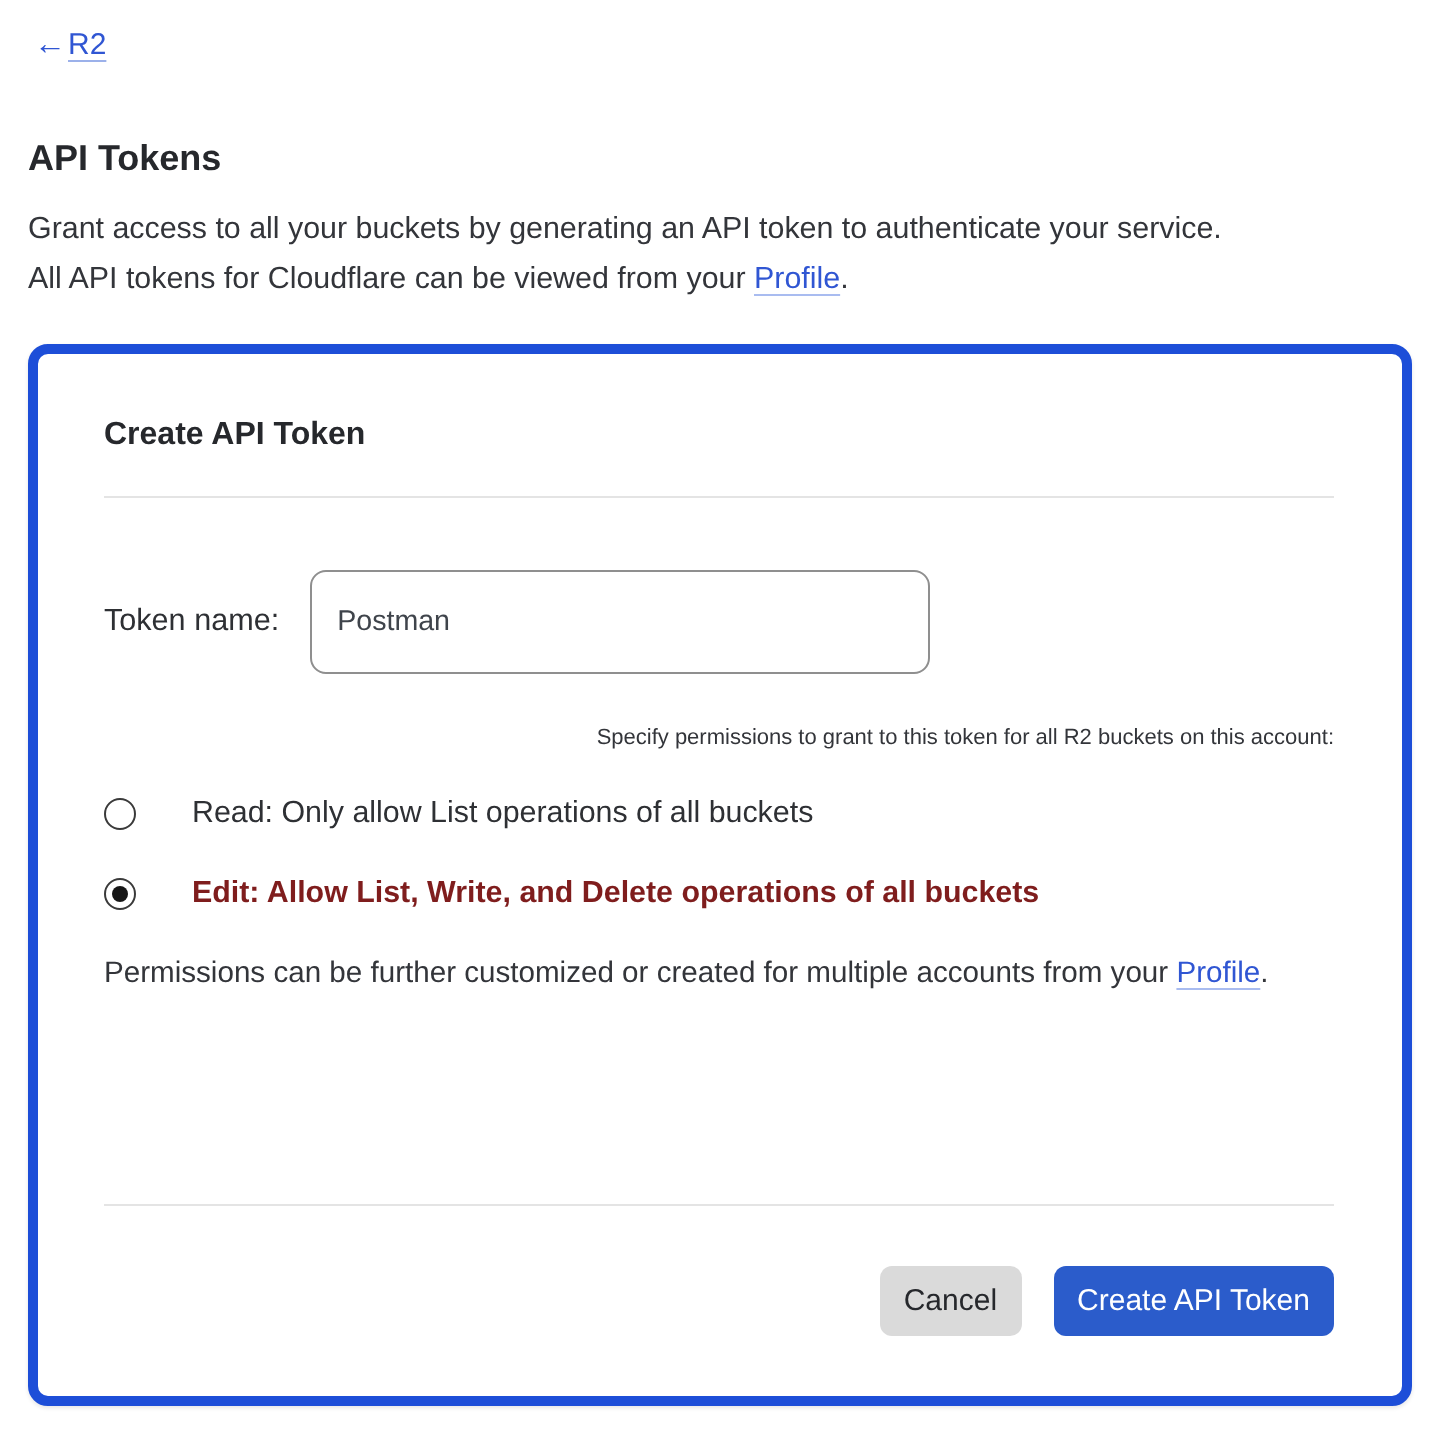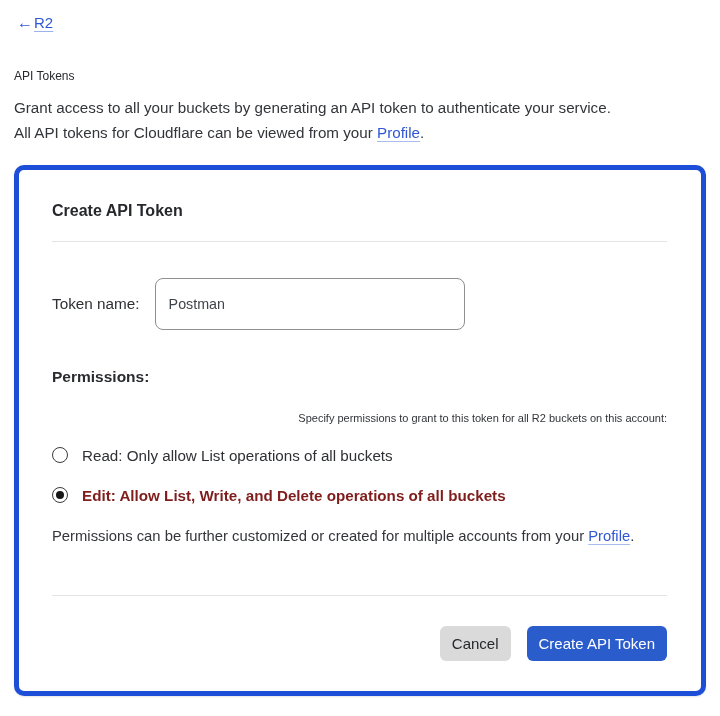--- a/index.html
+++ b/index.html
@@ -15,21 +15,21 @@
     width:720px;height:716px;overflow:hidden;
     background:#ffffff;color:var(--text);
     font-family:"Liberation Sans","DejaVu Sans",sans-serif;
     -webkit-font-smoothing:antialiased;
   }
   .back{margin:14px 0 0 17px;font-size:15px;line-height:18px;}
   .back a{color:var(--link);text-decoration:none;display:inline-flex;align-items:center;}
   .back .arrow{margin-right:1px;font-size:16px;}
   .back .r2{text-decoration:underline;text-underline-offset:3px;text-decoration-color:#9cb1ea;}
   h1.page-title{
-    margin:37px 0 0 14px;font-size:12px;font-weight:400;
+    margin:37px 0 0 14px;font-size:18px;font-weight:700;
     color:var(--heading);
   }
   p.intro{
     margin:13px 14px 0 14px;font-size:15.2px;line-height:24.5px;color:var(--text);
   }
   p.intro .line{display:block;}
   a.inline-link{
     color:var(--link);text-decoration:underline;
     text-decoration-color:#a9bcf0;text-underline-offset:3px;
   }
@@ -46,21 +46,21 @@
   .token-row{display:flex;align-items:center;margin-top:36px;}
   .token-label{font-size:15.3px;color:#2e3034;}
   .token-input{
     margin-left:15px;width:310px;height:52px;
     border:1px solid #8f8f8f;border-radius:8px;
     padding:0 13px;font-size:14.3px;color:#3f444b;
     font-family:inherit;background:#fff;outline:none;
   }
   h3.permissions-title{margin:38px 0 0 0;font-size:15.5px;font-weight:700;color:#2a2c30;}
   p.permissions-desc{margin:26px 0 0 0;font-size:11px;text-align:right;}
-  .radio-row{display:flex;margin-top:23px;gap:14px;cursor:pointer;}
+  .radio-row{display:flex;align-items:center;margin-top:23px;gap:28px;cursor:pointer;}
   .radio-outer{
     width:16px;height:16px;min-width:16px;border:1.5px solid #3a3a3a;border-radius:50%;
     display:flex;align-items:center;justify-content:center;background:#fff;
   }
   .radio-dot{width:8px;height:8px;border-radius:50%;background:transparent;}
   .radio-dot.on{background:#161616;}
   .radio-label{font-size:15.2px;color:#2e3034;}
   .radio-label.selected{font-weight:700;color:#7f1d1d;}
   p.footnote{margin:24px 0 0 0;font-size:14.8px;}
   .card-footer{margin-top:auto;}
@@ -91,21 +91,20 @@
 
 <div class="card">
   <h2 class="card-title">Create API Token</h2>
   <div class="divider"></div>
 
   <div class="token-row">
     <span class="token-label">Token name:</span>
     <input class="token-input" type="text" value="Postman" style="">
   </div>
 
-  <h3 class="permissions-title">Permissions:</h3>
   <p class="permissions-desc">Specify permissions to grant to this token for all R2 buckets on this account:</p>
 
   <div class="radio-row">
     <span class="radio-outer">
         <span class="radio-dot"></span>
       </span>
     <span class="radio-label">Read: Only allow List operations of all buckets</span>
   </div>
 
   <div class="radio-row">

